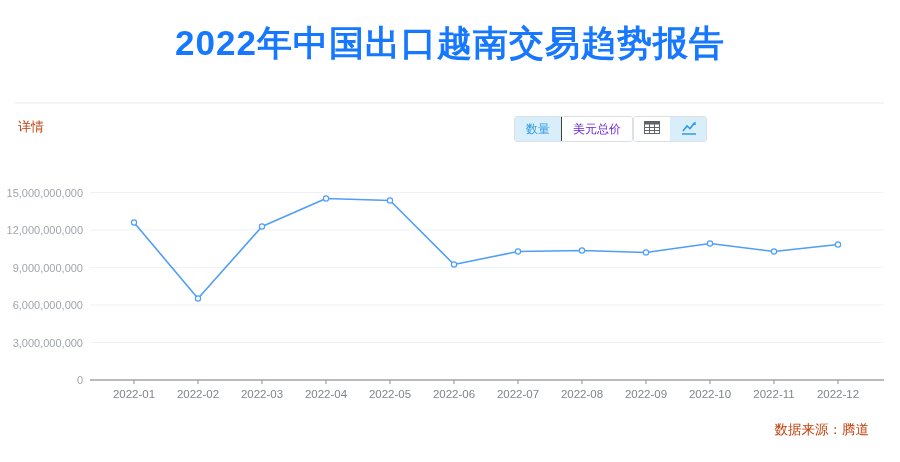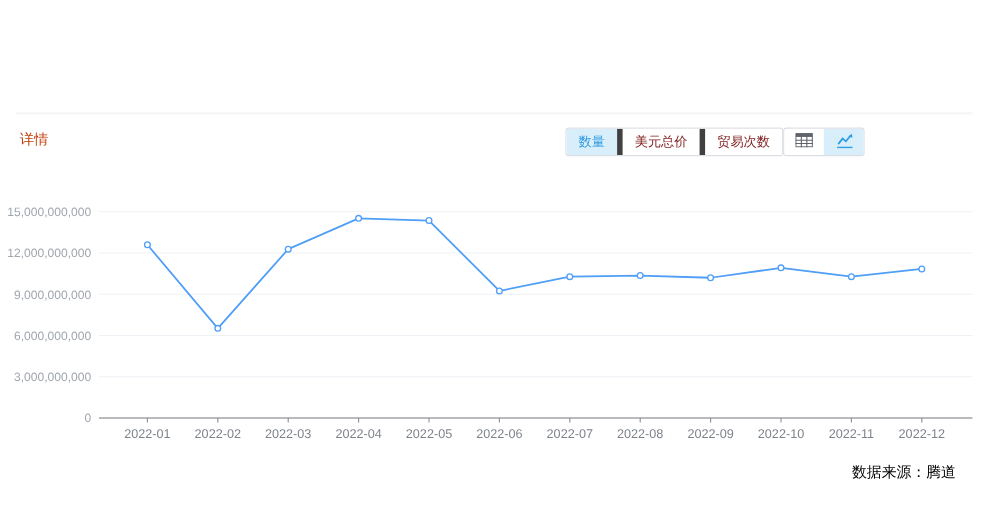--- a/index.html
+++ b/index.html
@@ -25,22 +25,22 @@
   .controls{
     position:absolute;top:116px;left:514px;
     display:flex;align-items:center;gap:0;
   }
   .seg-group{
     display:flex;border:1px solid #dcdfe3;border-radius:3px;
     overflow:hidden;background:#fff;
   }
   .seg-btn{
     height:24px;line-height:24px;padding:0 11px;
-    font-size:12px;color:#7f1d1d;background:#fff;cursor:pointer;
-    border:none;border-left:5px solid #404040;white-space:nowrap;
+    font-size:12px;color:#6d28d9;background:#fff;cursor:pointer;
+    border:none;border-left:1px solid #404040;white-space:nowrap;
     font-family:inherit;
   }
   .seg-btn:first-child{border-left:none;}
   .seg-btn.active{
     background:var(--tab-active-bg,#d8eefb);
     color:var(--tab-active-text,#309ce2);
   }
   .icon-group{
     display:flex;border:1px solid #dcdfe3;border-radius:3px;
     overflow:hidden;background:#fff;
@@ -49,38 +49,38 @@
     width:36px;height:24px;display:flex;align-items:center;justify-content:center;
     background:#fff;border:none;cursor:pointer;padding:0;
   }
   .icon-btn + .icon-btn{border-left:1px solid #dcdfe3;}
   .icon-btn.active{background:var(--tab-active-bg,#d8eefb);border-left-color:var(--tab-active-bg,#d8eefb);}
 
   .chart-wrap{position:absolute;top:155px;left:0;width:900px;height:260px;}
 
   .source-label{
     position:absolute;top:421px;right:31px;
-    font-size:13.5px;color:#000000;font-family:Liberation Mono, monospace;
+    font-size:13.5px;color:#c2410c;font-family:Liberation Mono, monospace;
   }
 </style>
 </head>
 <body>
 
 <div id="app">
 
+  <div class="page-title">2022年中国出口越南交易趋势报告</div>
 
   <div class="divider"></div>
 
   <div class="details-label">详情</div>
 
   <div class="controls">
     <div class="seg-group">
       <button class="seg-btn active">数量</button>
       <button class="seg-btn">美元总价</button>
-      <button class="seg-btn">贸易次数</button>
     </div>
 
     <div class="icon-group">
       <button class="icon-btn">
         <span>
           <svg width="16" height="13" viewBox="0 0 16 13">
             <rect x="0.5" y="0.5" width="15" height="12" fill="none" stroke="#5f646a" stroke-width="1"></rect>
             <rect x="0.5" y="0.5" width="15" height="3" fill="#5f646a"></rect>
             <line x1="0" y1="6.5" x2="16" y2="6.5" stroke="#5f646a" stroke-width="1"></line>
             <line x1="0" y1="9.5" x2="16" y2="9.5" stroke="#5f646a" stroke-width="1"></line>

